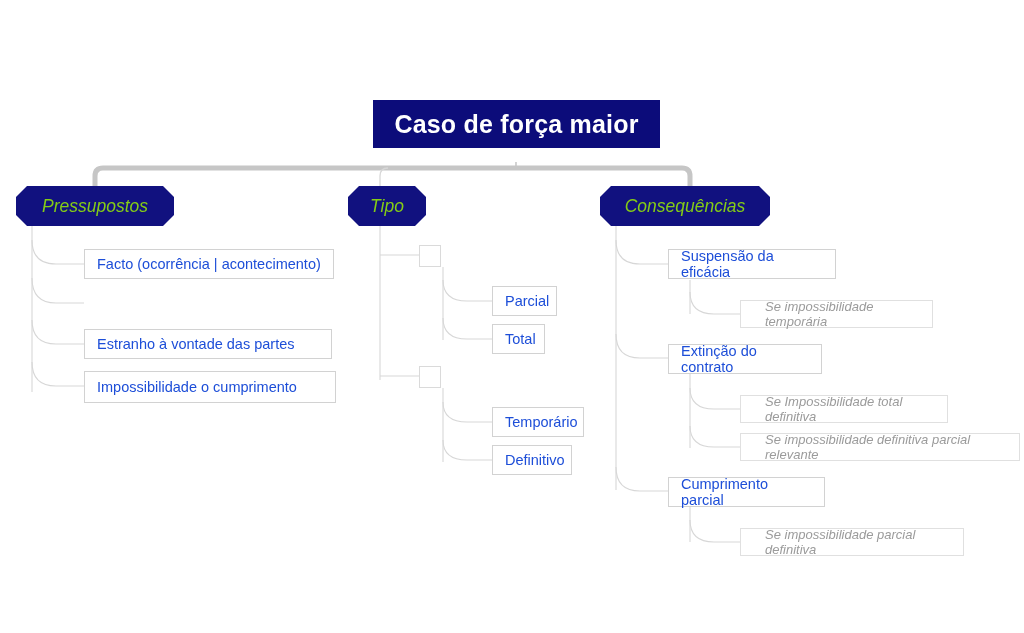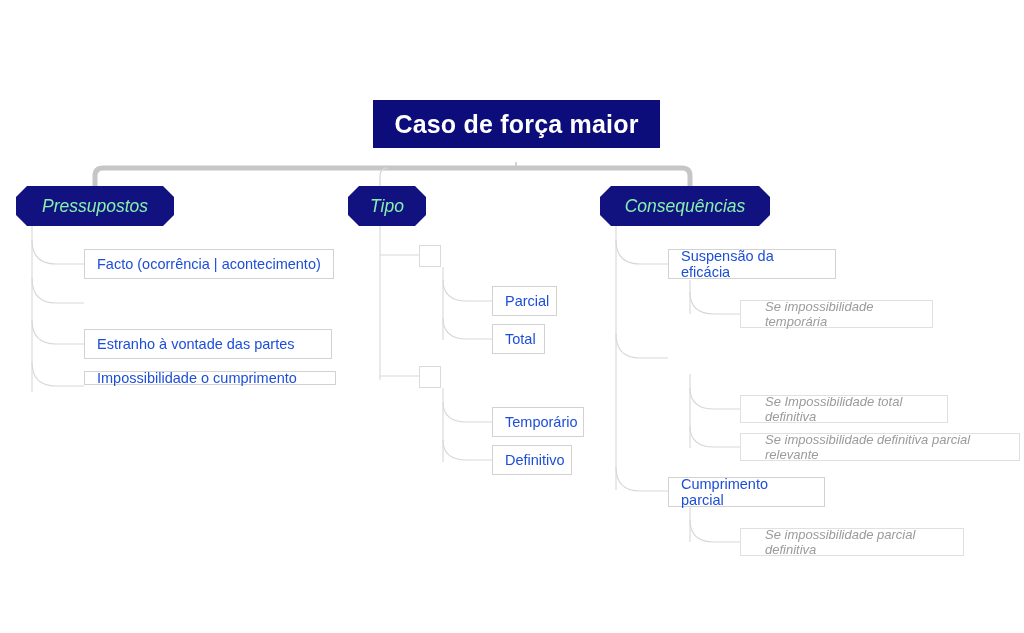--- a/index.html
+++ b/index.html
@@ -43,21 +43,21 @@
     color: #ffffff;
     font-size: 25px;
     font-weight: bold;
     justify-content: center;
     letter-spacing: 0.2px;
   }
 
   
   .cat {
     background: #11117f;
-    color: #86efac;
+    color: #84cc16;
     font-size: 17.5px;
     font-style: italic;
     justify-content: center;
     -webkit-clip-path: polygon(11px 0, calc(100% - 11px) 0, 100% 11px, 100% calc(100% - 11px),
                                calc(100% - 11px) 100%, 11px 100%, 0 calc(100% - 11px), 0 11px);
     clip-path: polygon(11px 0, calc(100% - 11px) 0, 100% 11px, 100% calc(100% - 11px),
                        calc(100% - 11px) 100%, 11px 100%, 0 calc(100% - 11px), 0 11px);
   }
 
   
@@ -141,21 +141,21 @@
   <div class="node cat" style="left:16px; top:186px; width:158px; height:40px;">
     <span>Pressupostos</span>
   </div>
 
   <div class="node leaf" style="left:84px; top:249px; width:250px; height:30px;">
     <span>Facto (ocorrência | acontecimento)</span>
   </div>
   <div class="node leaf" style="left:84px; top:329px; width:248px; height:30px;">
     <span>Estranho à vontade das partes</span>
   </div>
-  <div class="node leaf" style="left:84px; top:371px; width:252px; height:14px;">
+  <div class="node leaf" style="left:84px; top:371px; width:252px; height:32px;">
     <span>Impossibilidade o cumprimento</span>
   </div>
 
   <div class="node cat" style="left:348px; top:186px; width:78px; height:40px;">
     <span>Tipo</span>
   </div>
 
   <div class="node stub" style="left:419px; top:245px; width:22px; height:22px;">
     <span></span>
   </div>
@@ -180,20 +180,23 @@
     <span>Consequências</span>
   </div>
 
   <div class="node leaf" style="left:668px; top:249px; width:168px; height:30px;">
     <span>Suspensão da eficácia</span>
   </div>
   <div class="node note" style="left:740px; top:300px; width:193px; height:28px;">
     <span>Se impossibilidade temporária</span>
   </div>
 
+  <div class="node leaf" style="left:668px; top:344px; width:154px; height:30px;">
+    <span>Extinção do contrato</span>
+  </div>
   <div class="node note" style="left:740px; top:395px; width:208px; height:28px;">
     <span>Se Impossibilidade total definitiva</span>
   </div>
   <div class="node note" style="left:740px; top:433px; width:280px; height:28px;">
     <span>Se impossibilidade definitiva parcial relevante</span>
   </div>
 
   <div class="node leaf" style="left:668px; top:477px; width:157px; height:30px;">
     <span>Cumprimento parcial</span>
   </div>

